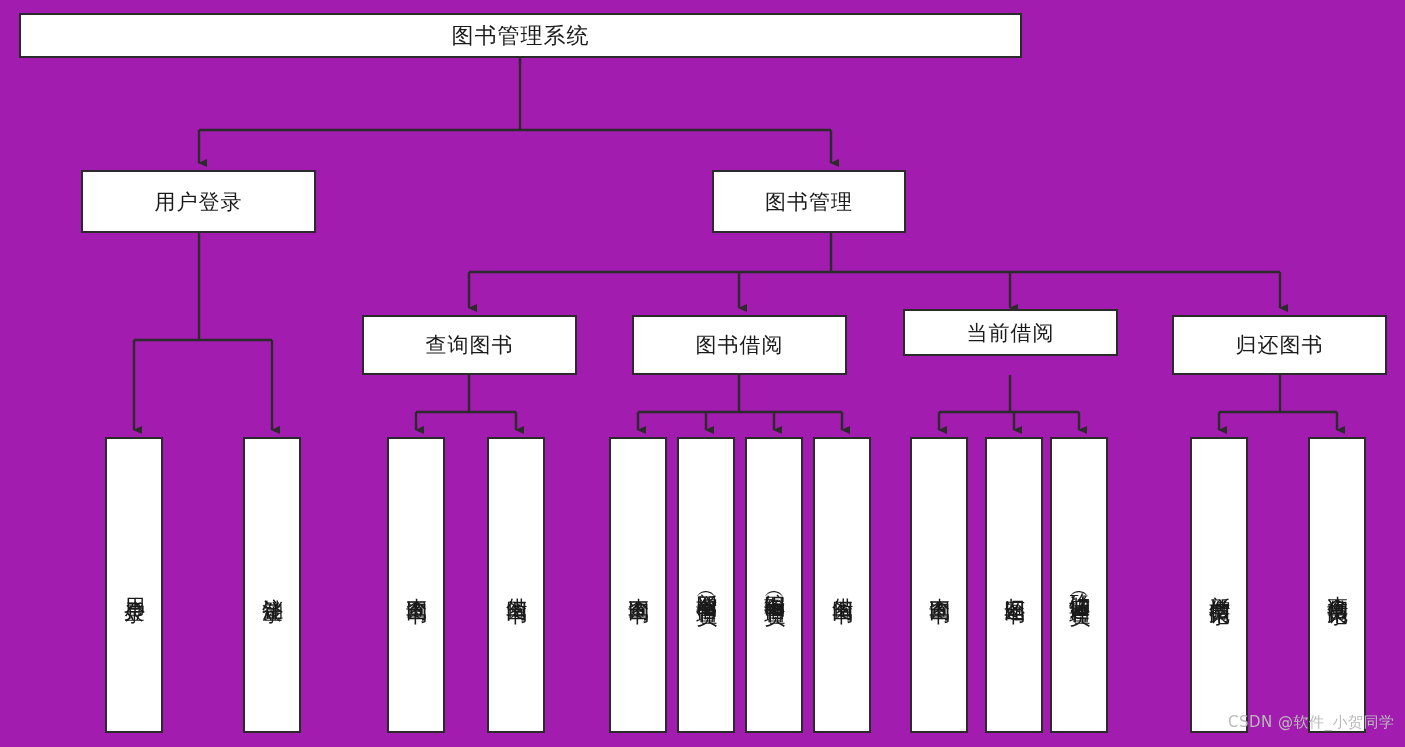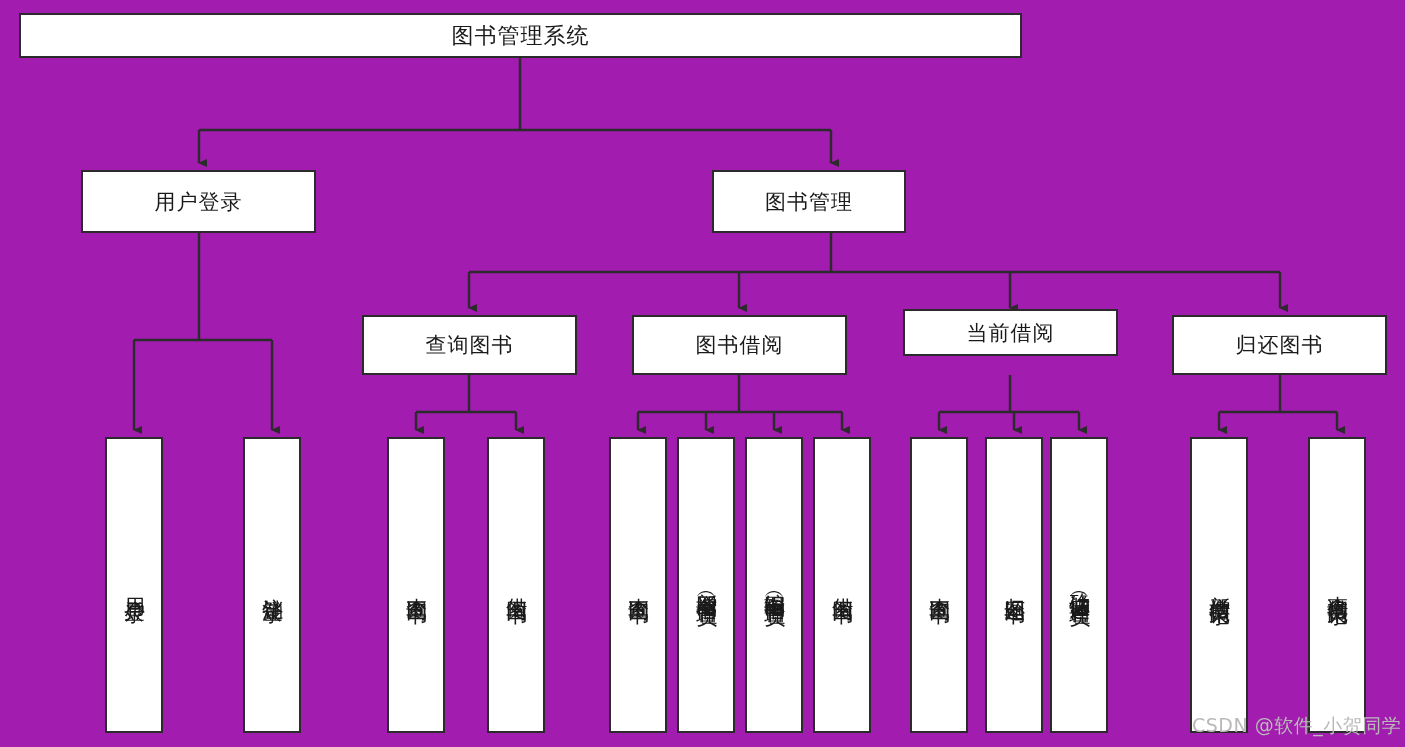--- a/index.html
+++ b/index.html
@@ -52,24 +52,25 @@
     writing-mode: vertical-rl;
     text-orientation: upright;
     font-size: 21px;
     line-height: 1.02;
     letter-spacing: 2px;
     white-space: nowrap;
     text-align: center;
   }
   .watermark {
     position: absolute;
-    font-size: 19px;
+    font-size: 15px;
     color: #b9b9b9;
     white-space: nowrap;
     letter-spacing: 0.5px;
+    padding-left: 36px;
   }
 </style>
 </head>
 <body>
 
 <div id="canvas">
 
   <svg class="connectors" viewBox="0 0 1405 747">
     <defs>
       <marker id="arrow" markerWidth="10" markerHeight="10" refX="5" refY="8" orient="auto" markerUnits="userSpaceOnUse">

